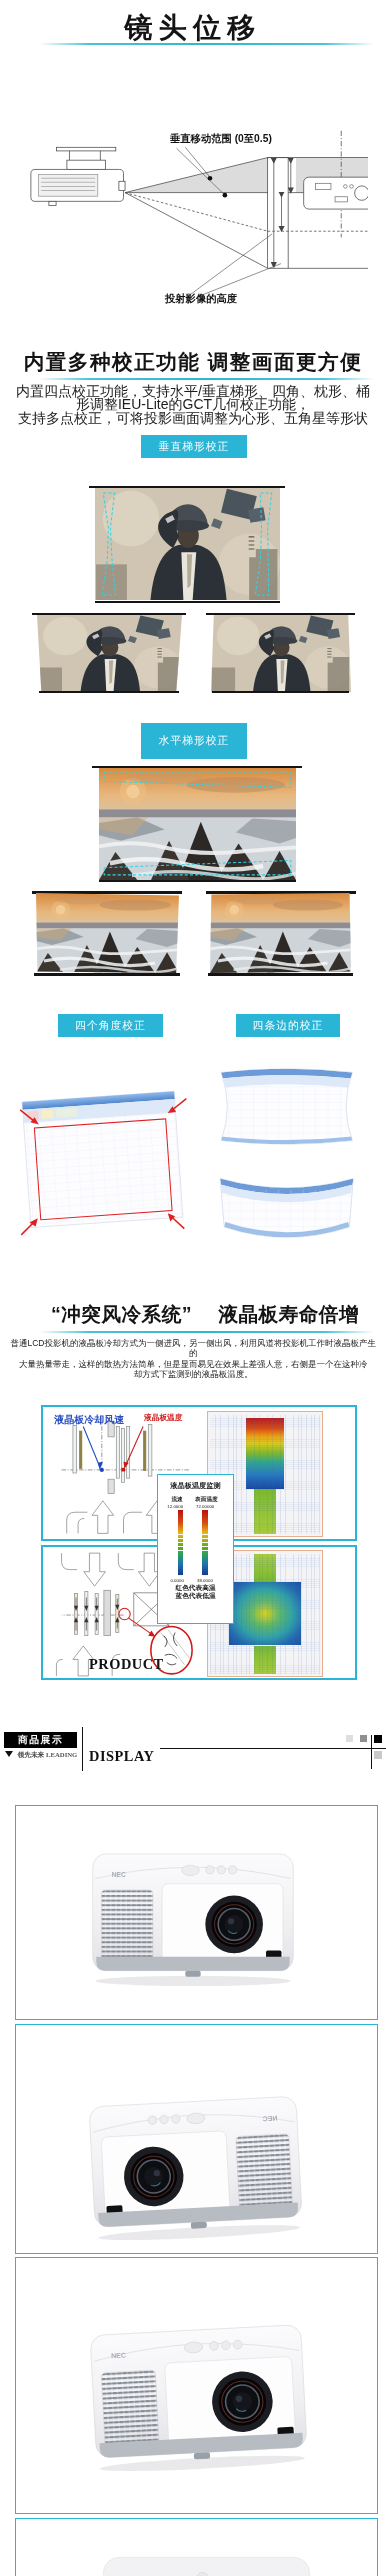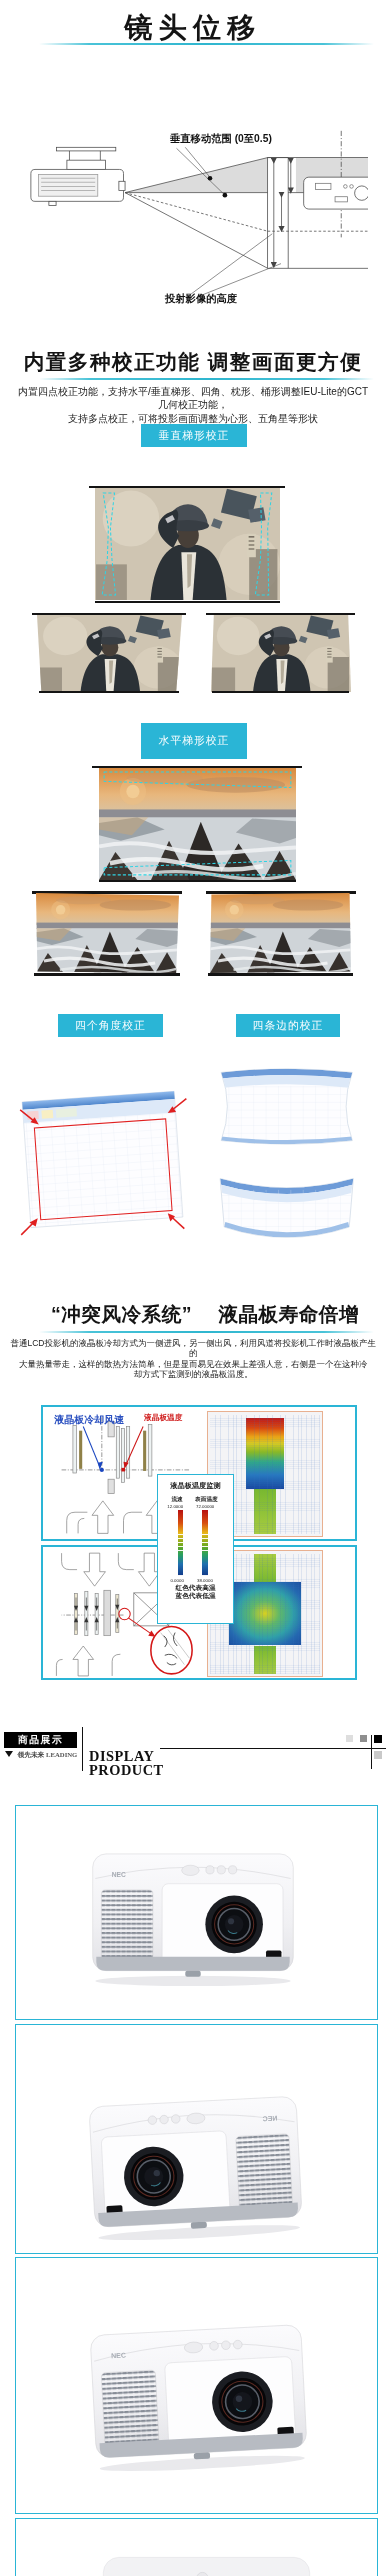--- a/index.html
+++ b/index.html
@@ -269,26 +269,26 @@
       <circle cx="402" cy="173" r="4.5" fill="#111" stroke="none"></circle>
       <line x1="335" y1="366" x2="494" y2="248" stroke-width="1.2"></line>
       <line x1="350" y1="370" x2="511" y2="306" stroke-width="1.2"></line>
     </g>
   </svg>
   <div class="abs" style="top:132px;left:170px;font-size:10.3px;font-weight:700;color:#111;">垂直移动范围 (0至0.5)</div>
   <div class="abs" style="top:292px;left:165px;font-size:10.3px;font-weight:700;color:#111;">投射影像的高度</div>
 
   <div class="h1" style="top:348px;font-size:20.6px;letter-spacing:1.5px;">内置多种校正功能 调整画面更方便</div>
   <div class="gline" style="top:378px;left:39px;width:335px;"></div>
-  <div class="para" style="top:385px;left:15.5px;width:355px;font-size:10px;line-height:13.4px;">
+  <div class="para" style="top:385px;left:15.5px;width:355px;font-size:14px;line-height:13.4px;">
     <div>内置四点校正功能，支持水平/垂直梯形、四角、枕形、桶形调整IEU-Lite的GCT几何校正功能，</div>
     <div>支持多点校正，可将投影画面调整为心形、五角星等形状</div>
   </div>
 
-  <div class="cbtn" style="top:424px;left:141px;width:106px;height:23px;">垂直梯形校正</div>
+  <div class="cbtn" style="top:435px;left:141px;width:106px;height:23px;">垂直梯形校正</div>
 
   <div class="bar" style="top:486px;left:89px;width:196px;height:2.1px;"></div>
   <svg class="abs" style="top:488px;left:95px;" width="185" height="112" viewBox="0 0 360 220" preserveAspectRatio="none">
     <use href="#mafia"></use>
     <path d="M16,10 L38,10 L30,78 L33,140 L40,210 L14,210 L24,140 L26,78 Z" stroke="#2fd4e4" stroke-width="2" stroke-dasharray="6 4" fill="none"></path>
     <path d="M322,10 L344,10 L336,78 L338,210 L312,210 L322,140 L324,78 Z" stroke="#2fd4e4" stroke-width="2" stroke-dasharray="6 4" fill="none"></path>
   </svg>
   <div class="bar" style="top:601px;left:95px;width:185px;height:1.5px;"></div>
 
   <div class="bar" style="top:613px;left:32px;width:154px;height:2.1px;"></div>
@@ -501,21 +501,21 @@
 
   <div class="abs" style="top:1732px;left:4.1px;width:73px;height:16px;background:#000;color:#fff;display:flex;
        align-items:center;justify-content:center;font-size:9.8px;font-weight:700;letter-spacing:1.5px;">商品展示</div>
   <div class="abs" style="top:1751px;left:5.2px;width:0;height:0;border-left:4.6px solid transparent;
        border-right:4.6px solid transparent;border-top:6.2px solid #111;"></div>
   <div class="abs" style="top:1751px;left:17.5px;font-size:6.7px;font-weight:700;color:#444;">
     <span>领先未来</span>
     <span style="font-family:'Liberation Serif','DejaVu Serif',serif;color:#555;">LEADING</span>
   </div>
   <div class="abs" style="top:1727px;left:82px;width:1px;height:44px;background:#111;"></div>
-  <div class="serifT" style="top:1762px;left:89px;">PRODUCT</div>
+  <div class="serifT" style="top:1656px;left:89px;">PRODUCT</div>
   <div class="serifT" style="top:1748px;left:89px;">DISPLAY</div>
   <div class="abs" style="top:1748px;left:160px;width:227px;height:1px;background:#111;"></div>
   <div class="sq" style="top:1735px;left:346px;width:7.2px;height:7.2px;background:#dedede;"></div>
   <div class="sq" style="top:1735px;left:360px;width:7.2px;height:7.2px;background:#8f8f8f;"></div>
   <div class="sq" style="top:1735px;left:374px;width:7.7px;height:8.2px;background:#000;"></div>
   <div class="abs" style="top:1735px;left:371px;width:1px;height:34px;background:#111;"></div>
   <div class="sq" style="top:1751px;left:374px;width:7.7px;height:7.7px;background:#c9c9c9;"></div>
 
   <div class="panelP" style="top:1805px;height:215px;"></div>
   <svg class="abs" style="top:1829px;left:85px;" width="216" height="165" viewBox="0 0 420 320">

